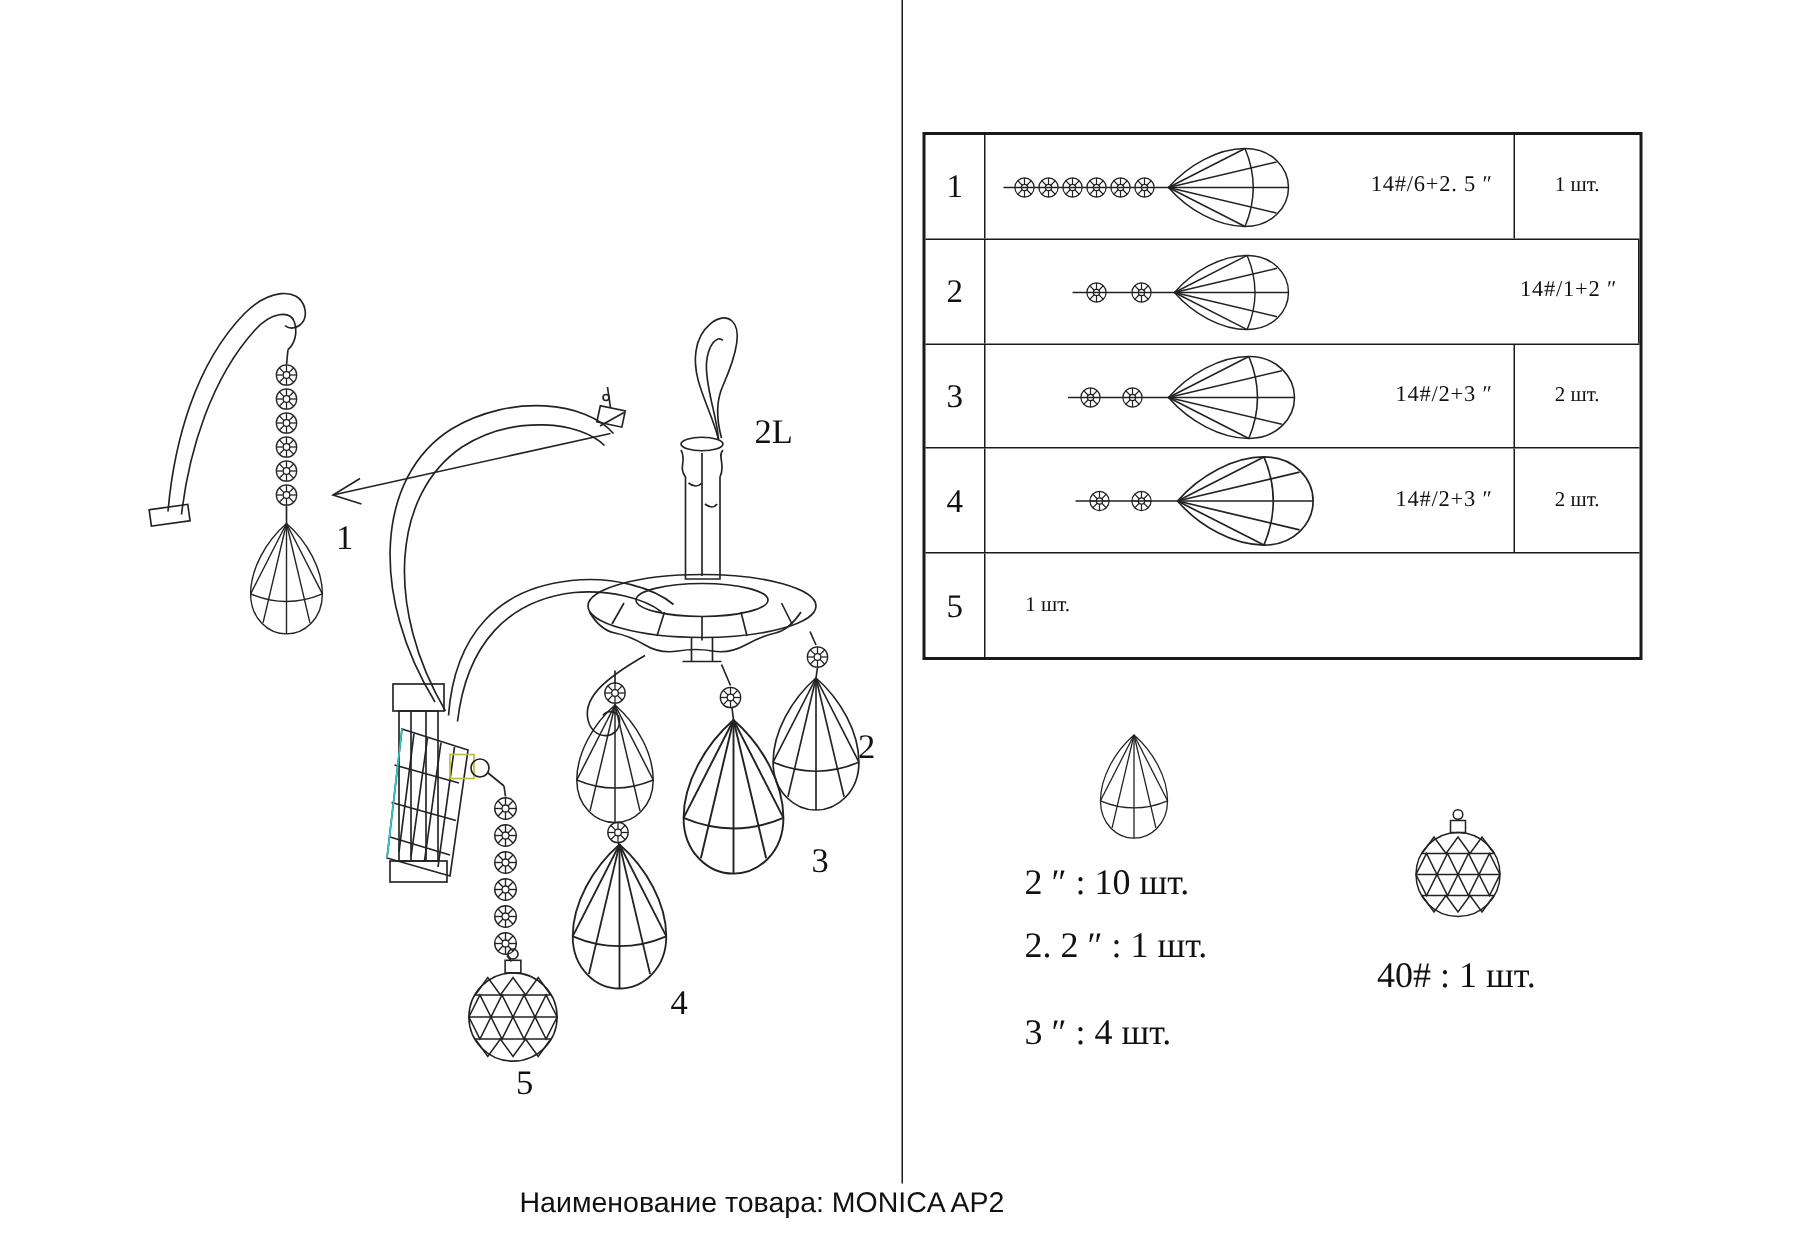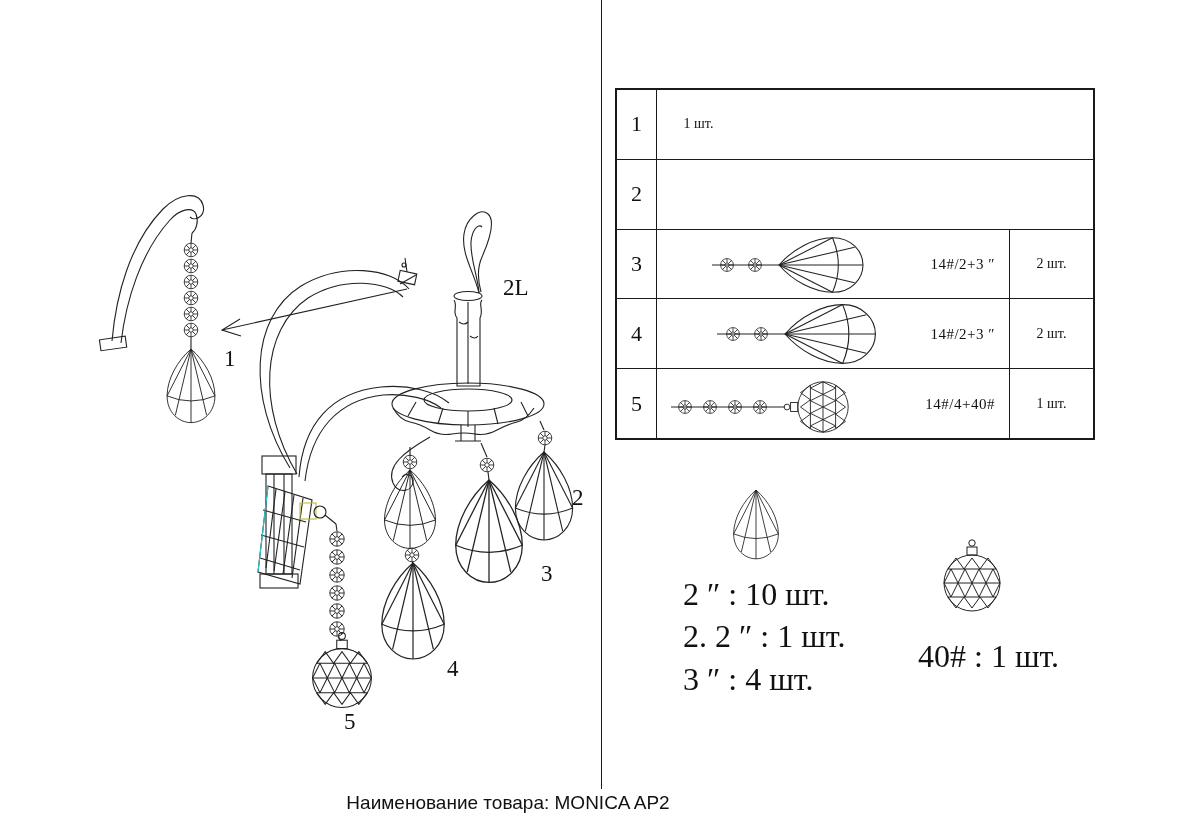--- a/index.html
+++ b/index.html
@@ -9,21 +9,21 @@
   .left-svg { position:absolute; left:0; top:0; }
   .free-svg { position:absolute; left:601px; top:440px; }
   .parts-table { position:absolute; left:615px; top:88px; width:480px; height:352px; border:2px solid #1a1a1a; display:flex; flex-direction:column; background:#fff; }
   .t-row { flex:1; display:flex; border-bottom:1px solid #1a1a1a; min-height:0; }
   .t-row:last-child { border-bottom:none; }
   .cell-num { width:40px; border-right:1px solid #1a1a1a; display:flex; align-items:center; justify-content:center; font-size:22px; }
   .cell-draw { flex:1; position:relative; border-right:1px solid #1a1a1a; overflow:hidden; }
   .cell-draw svg { position:absolute; left:0; top:0; }
   .code { position:absolute; right:14px; top:50%; transform:translateY(-50%); font-size:15px; letter-spacing:0.5px; white-space:nowrap; }
   .cell-qty { width:83px; display:flex; align-items:center; justify-content:center; font-size:14px; white-space:nowrap; }
-  .summary-line { position:absolute; font-size:32px; white-space:nowrap; }
+  .summary-line { position:absolute; font-size:24px; white-space:nowrap; }
   .caption { position:absolute; left:0; top:792px; width:1016px; text-align:center; font-family:"Liberation Sans", sans-serif; font-size:19px; }
   text.lbl { font-family:"Liberation Serif", serif; fill:#111; stroke:none; }
 </style>
 </head>
 <body>
 
 <svg width="0" height="0" style="position:absolute" aria-hidden="true">
   <defs>
     <g id="g-bead" stroke="#222" fill="none" stroke-width="1">
       <circle r="8"></circle>
@@ -168,25 +168,51 @@
   <text class="lbl" x="447" y="676" font-size="23">4</text>
   <text class="lbl" x="344" y="729" font-size="23">5</text>
 </svg>
 
 <div class="divider"></div>
 
 <div class="parts-table">
 
   <div class="t-row">
     <div class="cell-num">1</div>
+    <div class="cell-draw">
+      <svg width="357" height="70" viewBox="0 0 357 70">
+        <g stroke="#222" fill="none" stroke-width="1">
+          <line x1="12" y1="35" x2="122" y2="35"></line>
+          <use href="#g-bead" transform="translate(26,35) scale(0.8)"></use>
+          <use href="#g-bead" transform="translate(42,35) scale(0.8)"></use>
+          <use href="#g-bead" transform="translate(58,35) scale(0.8)"></use>
+          <use href="#g-bead" transform="translate(74,35) scale(0.8)"></use>
+          <use href="#g-bead" transform="translate(90,35) scale(0.8)"></use>
+          <use href="#g-bead" transform="translate(106,35) scale(0.8)"></use>
+          <use href="#g-droph" transform="translate(122,35)"></use>
+        </g>
+      </svg>
+      <span class="code">14#/6+2. 5 ″</span>
+    </div>
     <div class="cell-qty">1 шт.</div>
   </div>
 
   <div class="t-row">
     <div class="cell-num">2</div>
+    <div class="cell-draw">
+      <svg width="357" height="70" viewBox="0 0 357 70">
+        <g stroke="#222" fill="none" stroke-width="1">
+          <line x1="58" y1="35" x2="126" y2="35"></line>
+          <use href="#g-bead" transform="translate(74,35) scale(0.8)"></use>
+          <use href="#g-bead" transform="translate(104,35) scale(0.8)"></use>
+          <use href="#g-droph" transform="translate(126,35) scale(0.95)"></use>
+        </g>
+      </svg>
+      <span class="code">14#/1+2 ″</span>
+    </div>
   </div>
 
   <div class="t-row">
     <div class="cell-num">3</div>
     <div class="cell-draw">
       <svg width="357" height="70" viewBox="0 0 357 70">
         <g stroke="#222" fill="none" stroke-width="1">
           <line x1="55" y1="35" x2="122" y2="35"></line>
           <use href="#g-bead" transform="translate(70,35) scale(0.8)"></use>
           <use href="#g-bead" transform="translate(98,35) scale(0.8)"></use>
@@ -209,43 +235,30 @@
           <use href="#g-droph" transform="translate(128,35) scale(1.13)"></use>
         </g>
       </svg>
       <span class="code">14#/2+3 ″</span>
     </div>
     <div class="cell-qty">2 шт.</div>
   </div>
 
   <div class="t-row">
     <div class="cell-num">5</div>
-    <div class="cell-draw">
-      <svg width="357" height="70" viewBox="0 0 357 70">
-        <g stroke="#222" fill="none" stroke-width="1">
-          <line x1="14" y1="38" x2="128" y2="38"></line>
-          <use href="#g-bead" transform="translate(28,38) scale(0.8)"></use>
-          <use href="#g-bead" transform="translate(53,38) scale(0.8)"></use>
-          <use href="#g-bead" transform="translate(78,38) scale(0.8)"></use>
-          <use href="#g-bead" transform="translate(103,38) scale(0.8)"></use>
-          <use href="#g-ball" transform="translate(166,38) scale(0.9) rotate(-90)"></use>
-        </g>
-      </svg>
-      <span class="code">14#/4+40#</span>
-    </div>
     <div class="cell-qty">1 шт.</div>
   </div>
 
 </div>
 
 <svg class="free-svg" width="599" height="349" viewBox="0 0 599 349">
   <g stroke="#222" fill="none" stroke-width="1">
     <use href="#g-dropv" transform="translate(155,50) scale(0.86)"></use>
     <use href="#g-ball" transform="translate(371,143) scale(1.0)"></use>
   </g>
 </svg>
 
 <div class="summary-line" style="left:683px; top:576px;">2 ″ : 10 шт.</div>
 <div class="summary-line" style="left:683px; top:618px;">2. 2 ″ : 1 шт.</div>
-<div class="summary-line" style="left:683px; top:661px;">3 ″ : 4 шт.</div>
+<div class="summary-line" style="left:683px; top:676px;">3 ″ : 4 шт.</div>
 <div class="summary-line" style="left:918px; top:638px;">40# : 1 шт.</div>
 
 <div class="caption">Наименование товара: MONICA AP2</div>
 
 </body></html>

